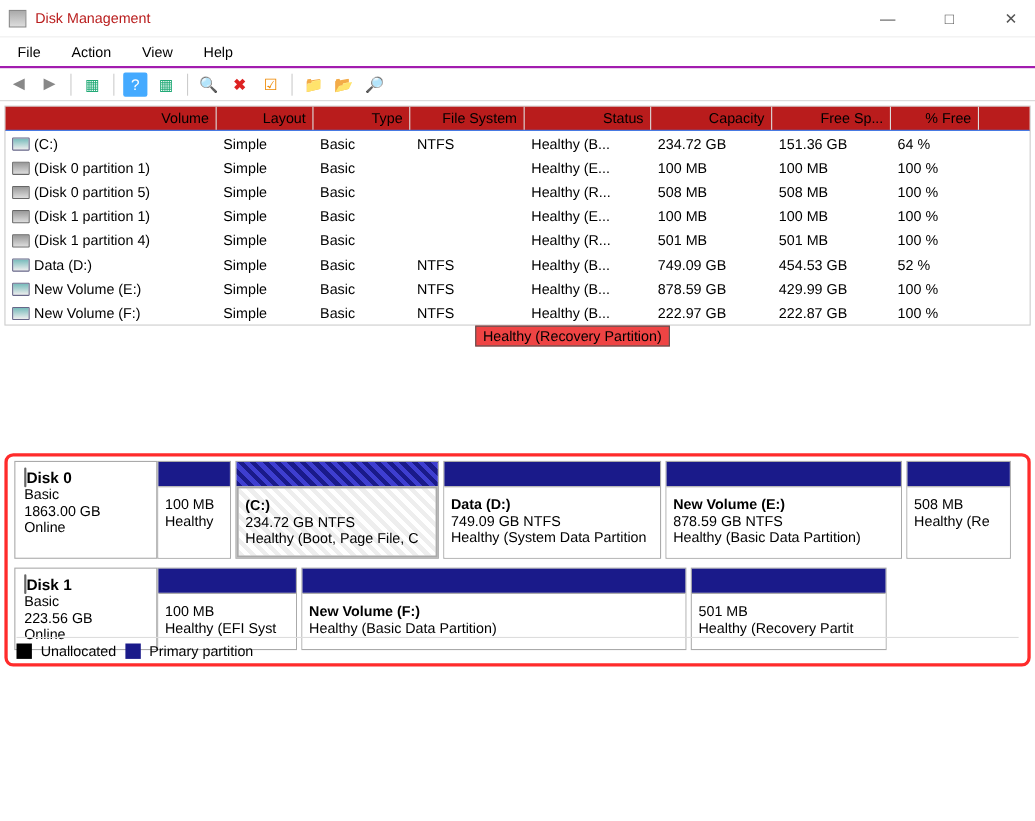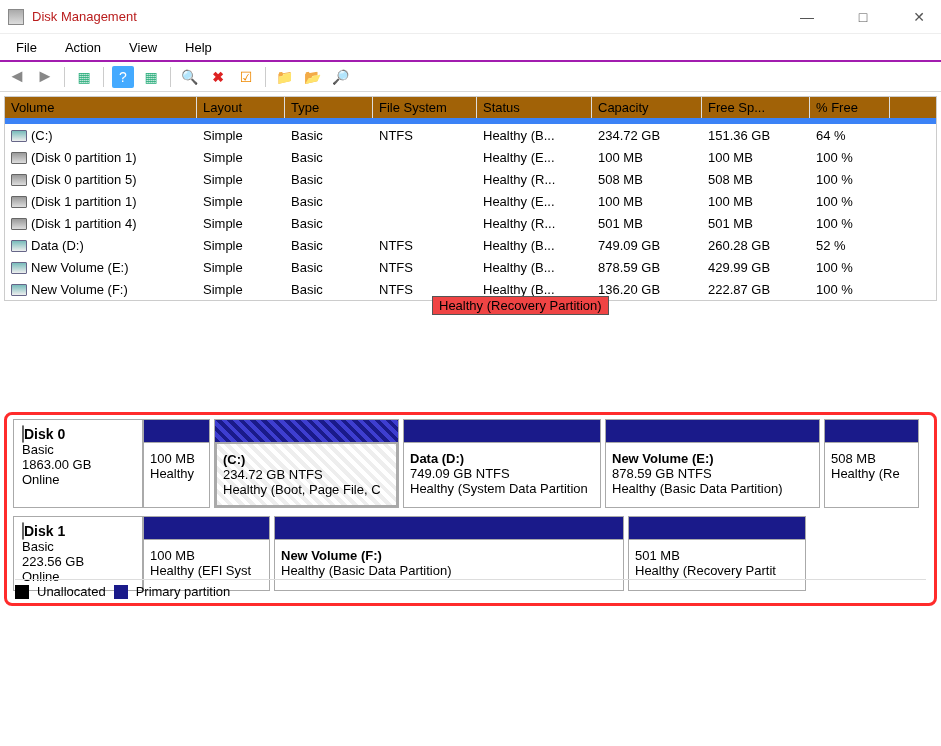--- a/index.html
+++ b/index.html
@@ -13,21 +13,21 @@
 
 .menubar { height: 28px; display: flex; align-items: center; padding: 0 10px; gap: 16px; border-bottom: 2px solid #a21caf; }
 .menubar span { padding: 2px 6px; cursor: default; }
 
 .toolbar { height: 30px; display: flex; align-items: center; padding: 0 6px; gap: 6px; border-bottom: 1px solid #d8d8d8; }
 .tool-btn { width: 22px; height: 22px; display:flex; align-items:center; justify-content:center; font-size:14px; color:#444; cursor:pointer; }
 .tool-sep { width:1px; height:20px; background:#ccc; margin:0 2px; }
 .arrow-l, .arrow-r { font-size: 18px; color:#888; }
 
 .volume-table { border: 1px solid #ccc; margin: 4px 4px 0 4px; }
-.vt-header { display:flex; background:#a16207; border-bottom:6px solid #3b82f6; }
+.vt-header { display:flex; background:#b91c1c; border-bottom:1px solid #3b82f6;text-align:right; }
 .vt-header .col { padding: 3px 6px; border-right:1px solid #ddd; font-size:13px; white-space:nowrap; overflow:hidden; }
 .vt-body { }
 .vt-row { display:flex; height:22px; align-items:center; }
 .vt-row .col { padding: 1px 6px; white-space:nowrap; overflow:hidden; font-size:13px; }
 .vt-row .icon { width:16px; height:12px; display:inline-block; margin-right:4px; vertical-align:middle; }
 .drive-icon { background:linear-gradient(#7bb,#eee); border:1px solid #668; border-radius:1px; }
 .part-icon { background:linear-gradient(#999,#ddd); border:1px solid #666; border-radius:1px; }
 .col-volume { width: 192px; }
 .col-layout { width: 88px; }
 .col-type { width: 88px; }
@@ -157,40 +157,40 @@
         <div class="col col-free">501 MB</div>
         <div class="col col-pct">100 %</div>
       </div>
       <div class="vt-row">
         <div class="col col-volume"><span class="icon drive-icon"></span>Data (D:)</div>
         <div class="col col-layout">Simple</div>
         <div class="col col-type">Basic</div>
         <div class="col col-fs">NTFS</div>
         <div class="col col-status">Healthy (B...</div>
         <div class="col col-capacity">749.09 GB</div>
-        <div class="col col-free">260.28 GB</div>
+        <div class="col col-free">454.53 GB</div>
         <div class="col col-pct">52 %</div>
       </div>
       <div class="vt-row">
         <div class="col col-volume"><span class="icon drive-icon"></span>New Volume (E:)</div>
         <div class="col col-layout">Simple</div>
         <div class="col col-type">Basic</div>
         <div class="col col-fs">NTFS</div>
         <div class="col col-status">Healthy (B...</div>
         <div class="col col-capacity">878.59 GB</div>
         <div class="col col-free">429.99 GB</div>
         <div class="col col-pct">100 %</div>
       </div>
       <div class="vt-row">
         <div class="col col-volume"><span class="icon drive-icon"></span>New Volume (F:)</div>
         <div class="col col-layout">Simple</div>
         <div class="col col-type">Basic</div>
         <div class="col col-fs">NTFS</div>
         <div class="col col-status">Healthy (B...</div>
-        <div class="col col-capacity">136.20 GB</div>
+        <div class="col col-capacity">222.97 GB</div>
         <div class="col col-free">222.87 GB</div>
         <div class="col col-pct">100 %</div>
       </div>
     </div>
 </div>
 
 <div class="tooltip">Healthy (Recovery Partition)</div>
 
 <div class="disk-panel">
   <div id="disk-rows">

